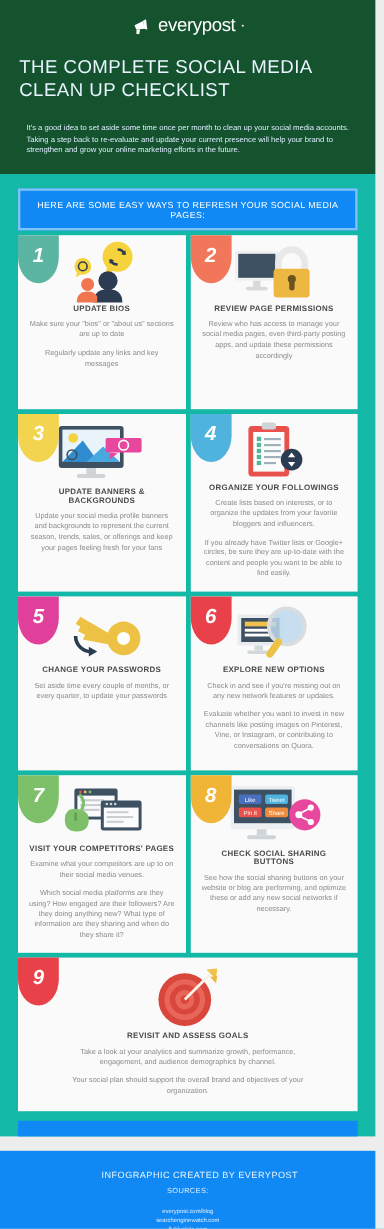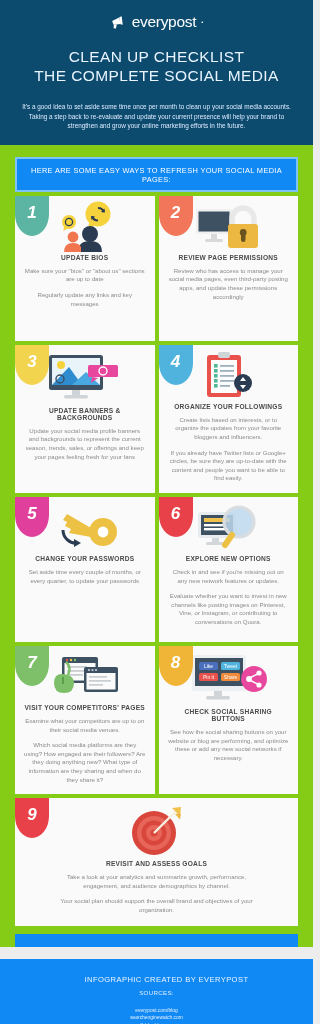--- a/index.html
+++ b/index.html
@@ -7,23 +7,23 @@
     width: 313px;
     height: 1024px;
     font-family: "Liberation Sans", sans-serif;
     background: #ededed;
     overflow: hidden;
   }
   .page { width: 313px; position: relative; }
 
   
   .hero {
-    background: #0c4a6e;
+    background: #14532d;
     padding: 13px 0 14px;
-    text-align: center;
+    text-align: left;
   }
   .logo-row {
     display: flex; align-items: center; justify-content: center;
     gap: 5px; margin-bottom: 16px;
   }
   .logo-mark { width: 17px; height: 15px; display:block; }
   .logo-text {
     color: #ffffff; font-size: 15.5px; letter-spacing: -0.3px;
     font-weight: 400;
   }
@@ -31,21 +31,21 @@
   .hero-title {
     color: #e9f4ff; font-size: 15.5px; line-height: 19px;
     font-weight: 400; letter-spacing: 0.4px; padding: 0 16px;
   }
   .hero-sub {
     color: #dcecff; font-size: 6.4px; line-height: 9.6px;
     padding: 0 22px; margin-top: 17px;
   }
 
   
-  .body-wrap { background: #84cc16; padding: 12px 0 0; }
+  .body-wrap { background: #14b8a6; padding: 12px 0 0; }
   .sheet { width: 283px; margin: 0 auto; }
 
   .band {
     background: #1189f4; color: #fff;
     font-size: 7.4px; letter-spacing: 0.35px;
     text-align: center; padding: 7px 0 6px;
     border: 2px solid #7ec3f7;
   }
 
   .grid { display: flex; flex-wrap: wrap; margin-top: 4px; }
@@ -117,22 +117,22 @@
     <div class="logo-row">
       <svg class="logo-mark" viewBox="0 0 24 20">
         <path d="M3 8 L13 3 L15 12 L5 13 Z" fill="#ffffff"></path>
         <path d="M13 2.5 L16.5 1 L18 13 L14.6 12.4 Z" fill="#ffffff"></path>
         <path d="M5.5 13 L9.5 12.6 L8.5 18.5 L5 18 Z" fill="#ffffff"></path>
       </svg>
       <span class="logo-text">everypost</span>
       <span class="logo-tm">•</span>
     </div>
     <div class="hero-title">
+      <div>THE COMPLETE SOCIAL MEDIA</div>
       <div>CLEAN UP CHECKLIST</div>
-      <div>THE COMPLETE SOCIAL MEDIA</div>
     </div>
     <div class="hero-sub">It's a good idea to set aside some time once per month to clean up your social media accounts. Taking a step back to re-evaluate and update your current presence will help your brand to strengthen and grow your online marketing efforts in the future.</div>
   </div>
 
   <div class="body-wrap">
     <div class="sheet">
 
       <div class="band">HERE ARE SOME EASY WAYS TO REFRESH YOUR SOCIAL MEDIA PAGES:</div>
 
       <div class="grid">

